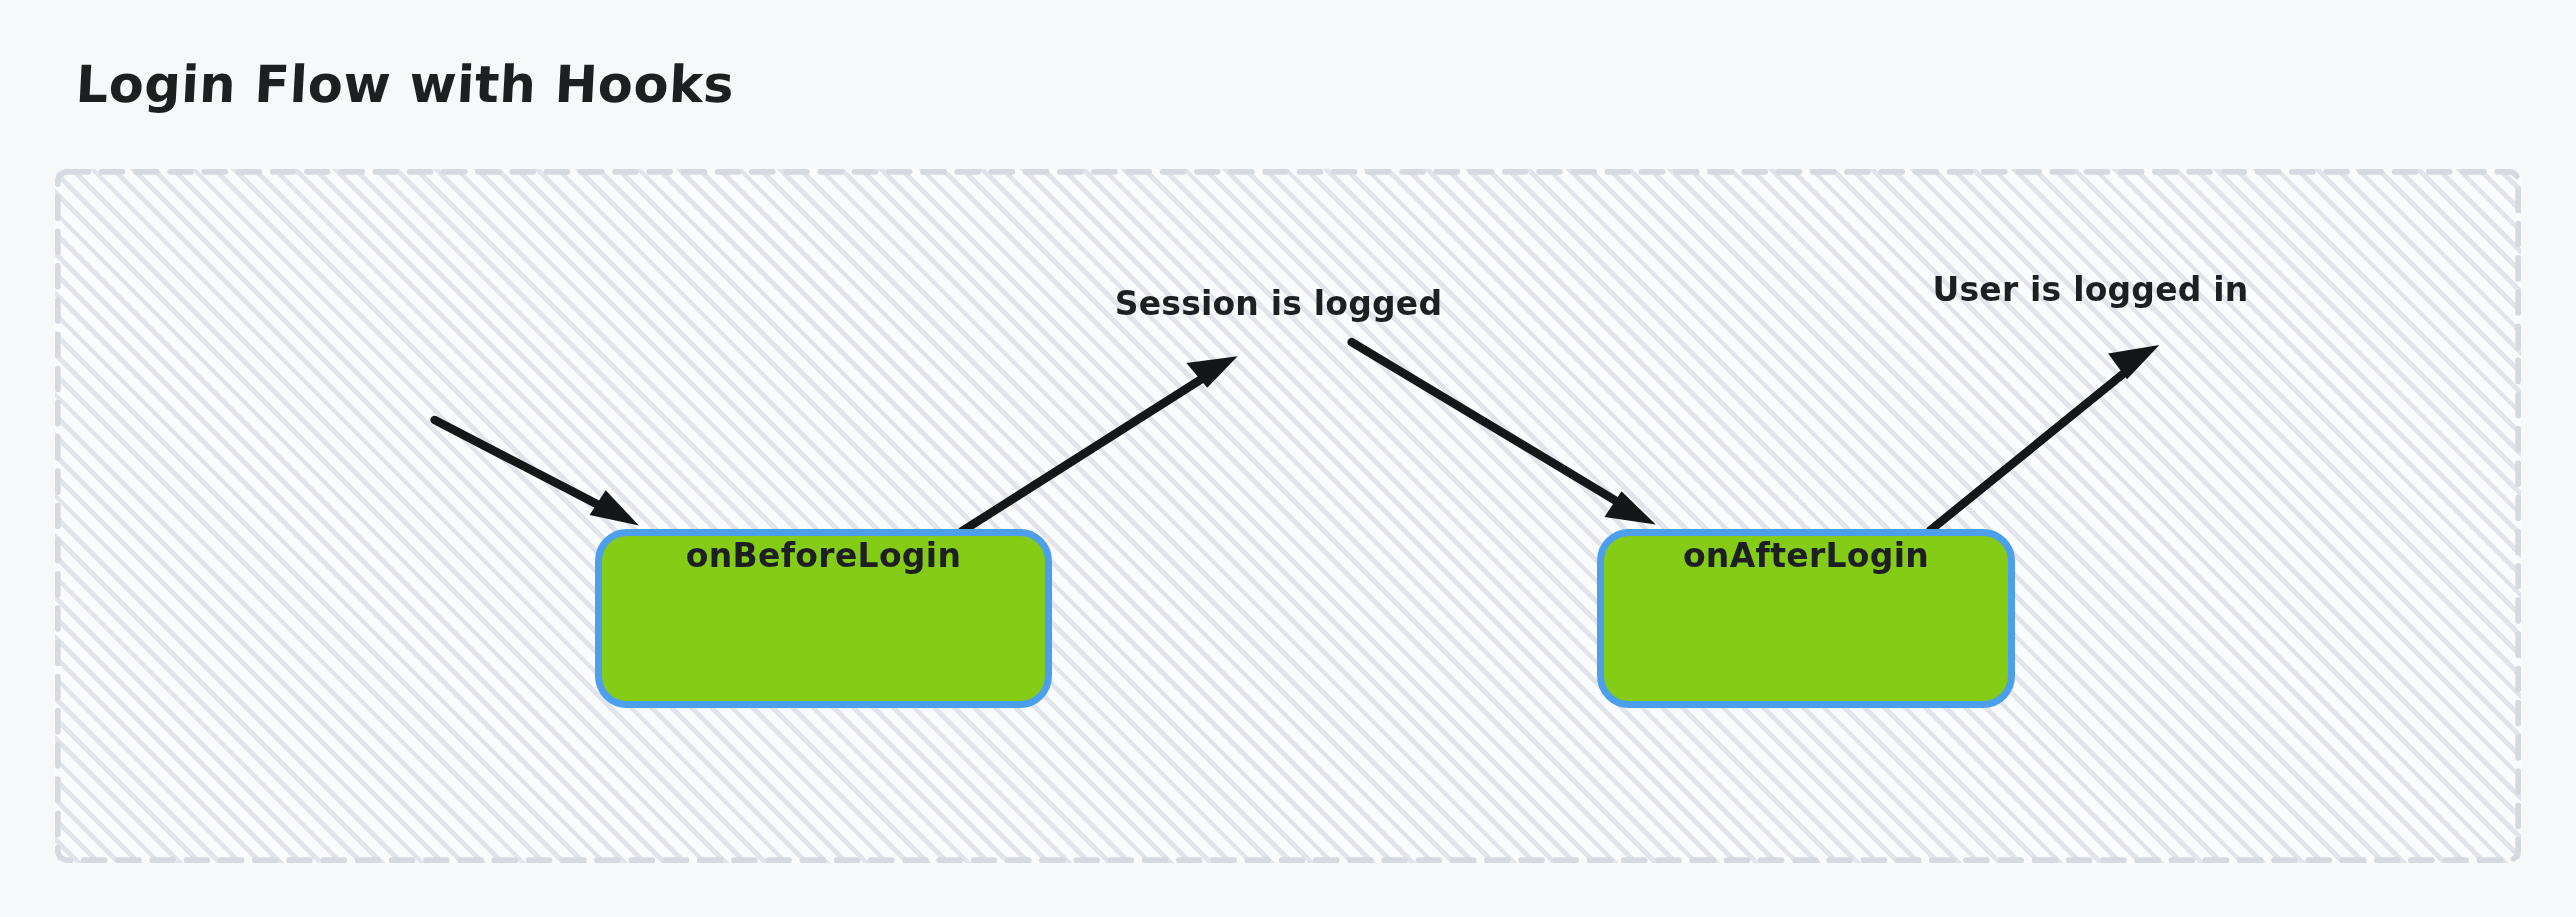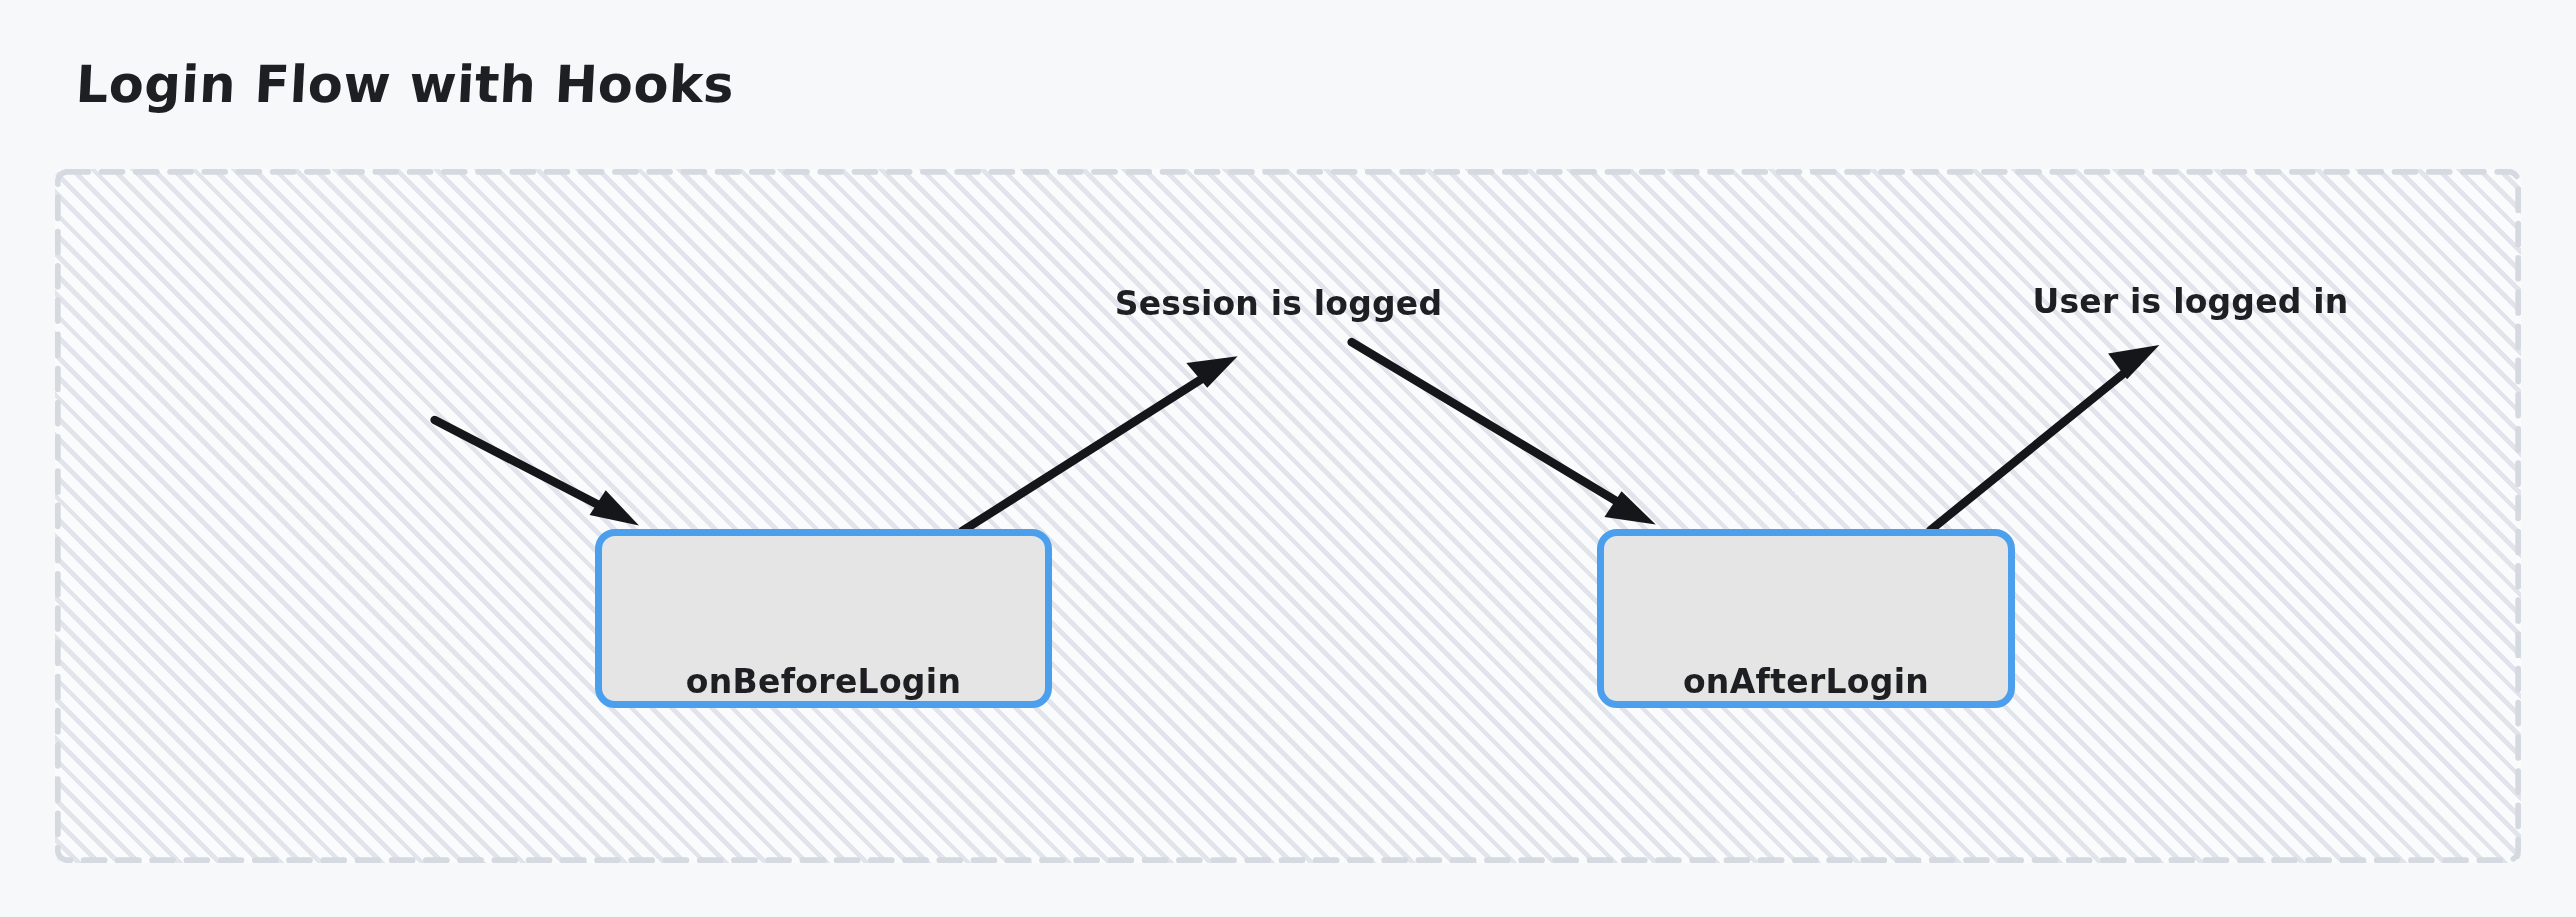--- a/index.html
+++ b/index.html
@@ -80,25 +80,25 @@
     stroke-linecap: round;
   }
   #arrows-layer polygon.arrow-head {
     fill: #15161a;
   }
 
   
   .hook-box {
     position: absolute;
     box-sizing: border-box;
-    background: #e5e5e5;
+    background: #84cc16;
     border: 7.6px solid #4c9fec;
-    border-radius: 20px;
+    border-radius: 32px;
     display: flex;
-    align-items: flex-end;
+    align-items: flex-start;
     justify-content: center;
   }
   .hook-box-label {
     font-family: "DejaVu Sans", sans-serif;
     font-weight: 700;
     font-size: 33px;
     color: #1e1f22;
     letter-spacing: 0.3px;
     white-space: nowrap;
   }
@@ -112,21 +112,21 @@
     font-weight: 700;
     font-size: 33px;
     line-height: 1.18;
     color: #1e1f22;
     text-align: center;
     white-space: pre-line;
     letter-spacing: 0.2px;
   }
   #annotation-login-data   { left: 105px;  top: 299px; width: 399px; }
   #annotation-session      { left: 1041px; top: 285px; width: 475px; }
-  #annotation-logged-in    { left: 1953px; top: 271px; width: 475px; margin-top: 12px; }
+  #annotation-logged-in    { left: 1853px; top: 271px; width: 475px; }
 </style>
 </head>
 <body>
 
 <div id="canvas">
 
   <div id="diagram-title">Login Flow with Hooks</div>
 
   <div id="flow-container"></div>
 

